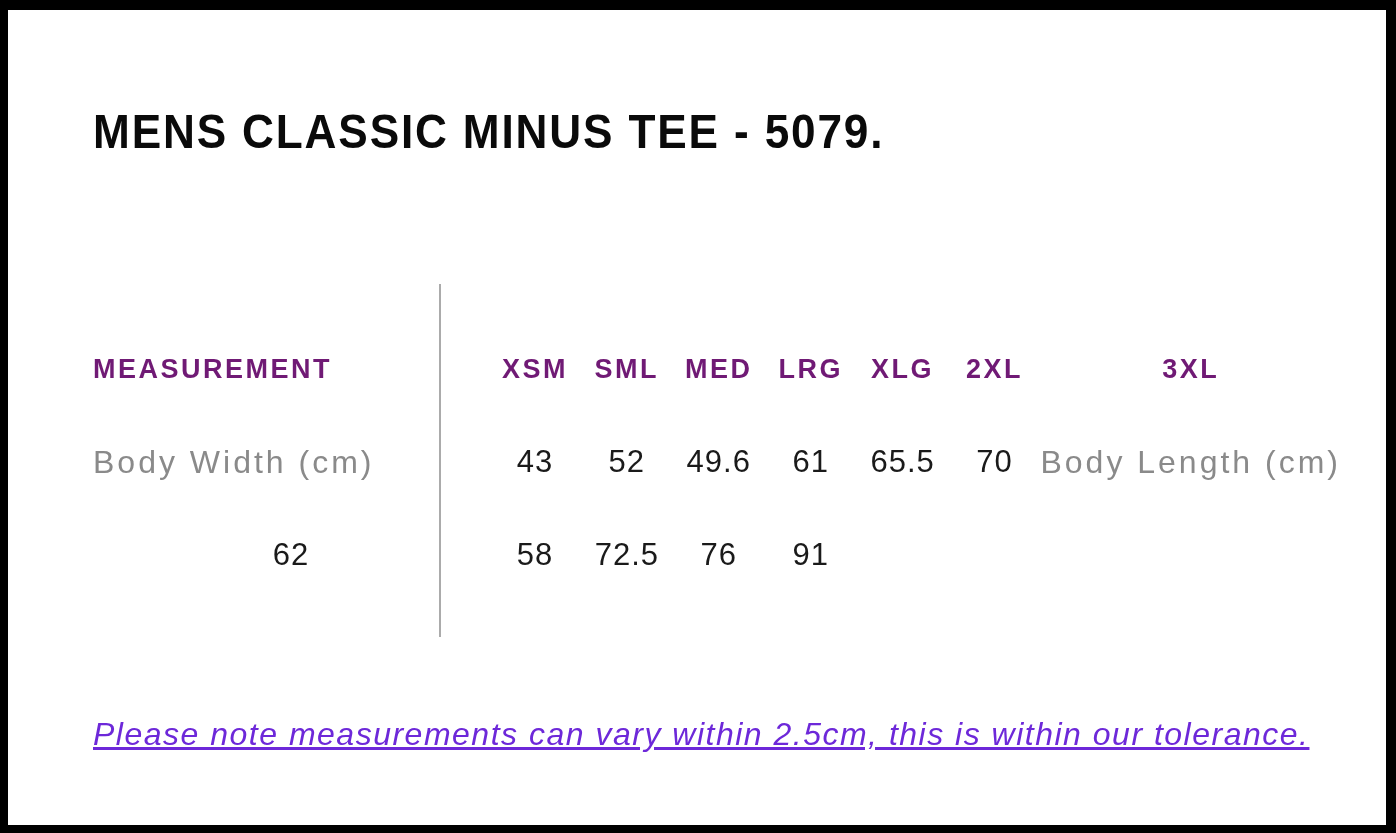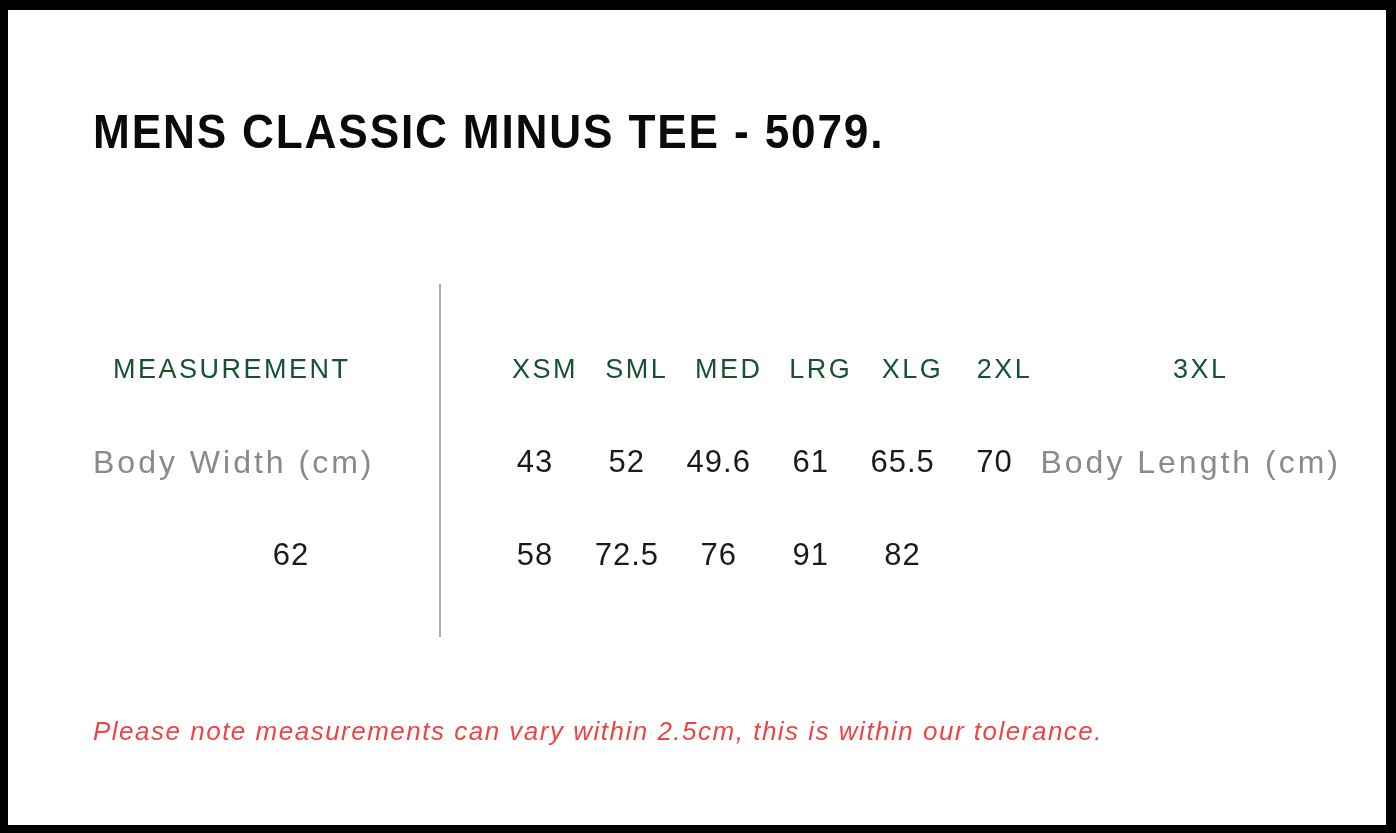--- a/index.html
+++ b/index.html
@@ -43,24 +43,23 @@
   }
   .cell {
     display: flex;
     align-items: center;
     justify-content: center;
     white-space: nowrap;
   }
   .cell.left { justify-content: flex-start; }
   .col-header {
     font-size: 27px;
-    font-weight: normal;
+    font-weight: bold;
     letter-spacing: 2.5px;
-    color: #14532d;
-    margin-left: 20px;
+    color: #701a75;
   }
   .row-label {
     font-size: 32px;
     font-weight: normal;
     letter-spacing: 3px;
     color: #8a8a8a;
   }
   .value {
     font-size: 31px;
     letter-spacing: 1px;
@@ -71,25 +70,26 @@
     left: 439px;
     top: 284px;
     width: 2px;
     height: 353px;
     background: #ababab;
   }
   .tolerance-note {
     position: absolute;
     left: 93px;
     top: 716px;
-    font-size: 26px;
+    font-size: 32px;
     font-style: italic;
     letter-spacing: 1.5px;
-    color: #ef4444;
+    color: #6d28d9;
     white-space: nowrap;
+    text-decoration: underline;
   }
 </style>
 </head>
 <body>
 
 <div class="page-frame"></div>
 
 <h1 class="page-title">MENS CLASSIC MINUS TEE - 5079.</h1>
 
 <div class="v-divider"></div>
@@ -112,16 +112,15 @@
   <div class="cell value">61</div>
   <div class="cell value">65.5</div>
   <div class="cell value">70</div>
 
   <div class="cell left row-label">Body Length (cm)</div>
   <div class="cell value">62</div>
   <div class="cell value">58</div>
   <div class="cell value">72.5</div>
   <div class="cell value">76</div>
   <div class="cell value">91</div>
-  <div class="cell value">82</div>
 </div>
 
 <p class="tolerance-note">Please note measurements can vary within 2.5cm, this is within our tolerance.</p>
 
 </body></html>

